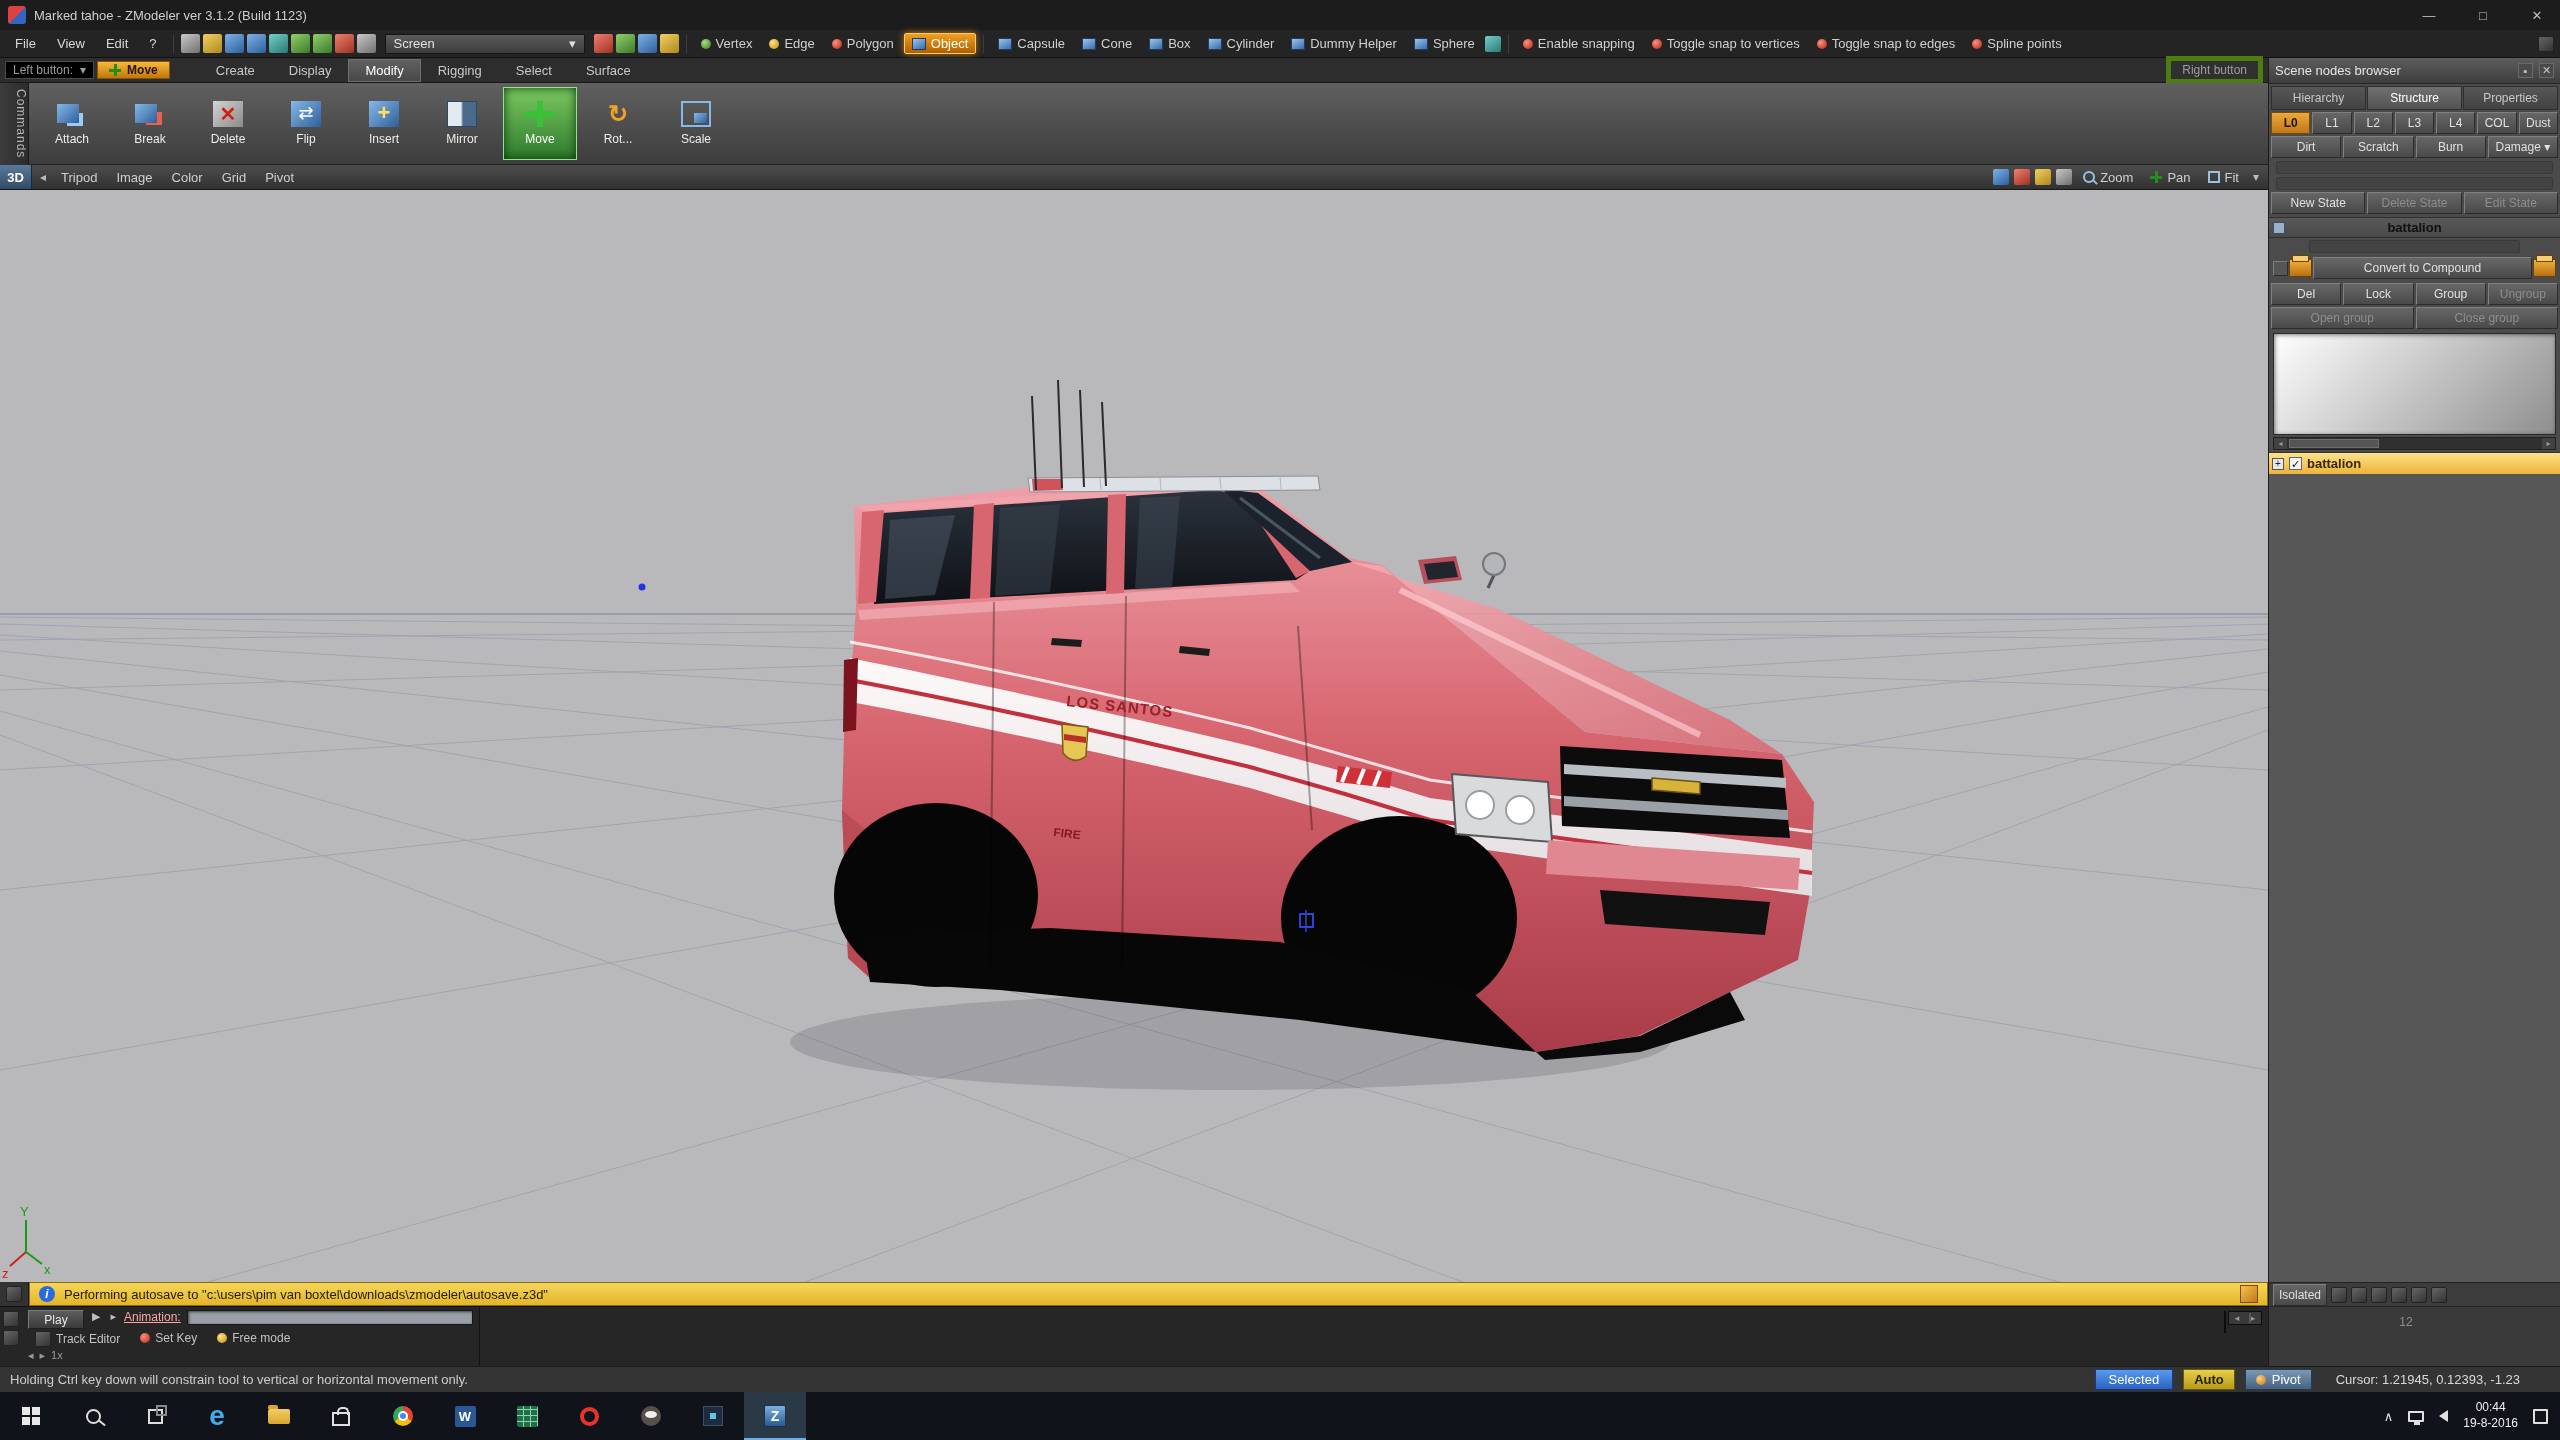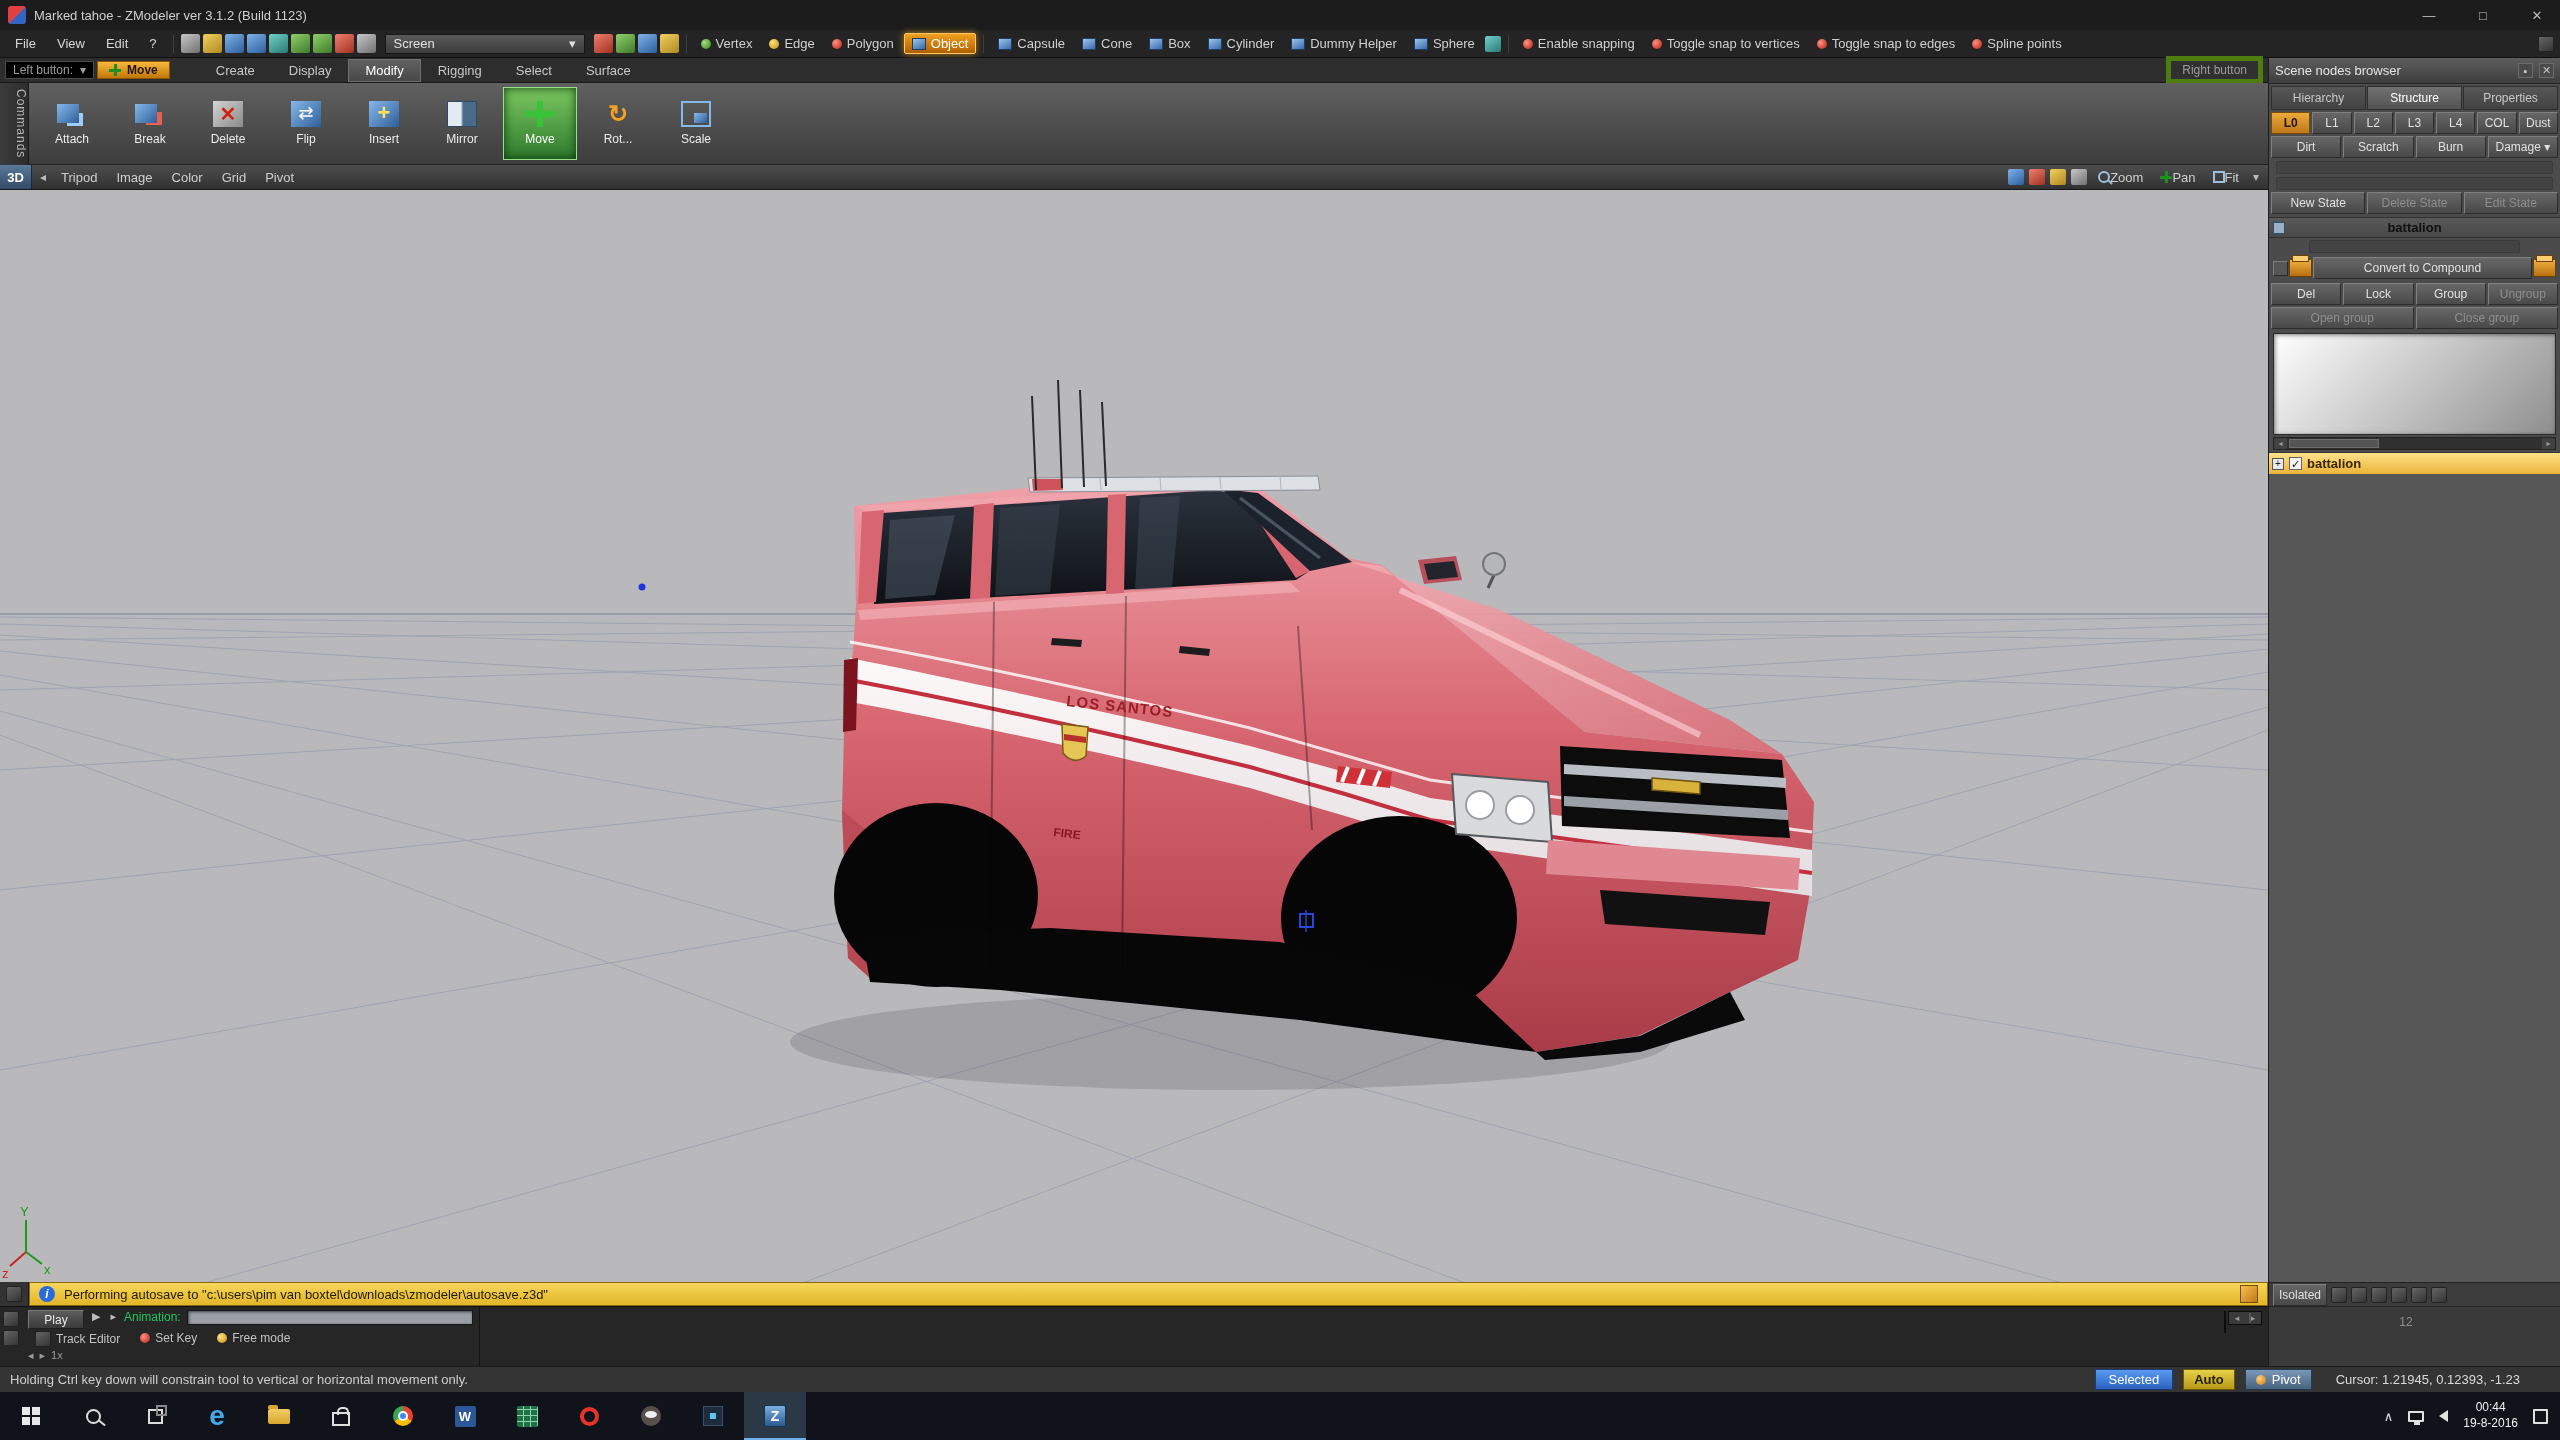--- a/index.html
+++ b/index.html
@@ -80,21 +80,21 @@
   
   .bodyrow { flex:1; display:flex; min-height:0; }
   .left-col { width:2268px; display:flex; flex-direction:column; min-height:0; }
 
   
   .vp-header { height:25px; flex:0 0 auto; background:linear-gradient(#4d4d4d,#313131); border-bottom:1px solid #181818; display:flex; align-items:center; gap:5px; padding-right:6px; }
   .vp-label { width:32px; height:100%; background:linear-gradient(#5a7a9a,#324a66); color:#fff; font-weight:bold; font-size:13px; display:flex; align-items:center; justify-content:center; border-right:1px solid #1a2a3a; }
   .vp-back { color:#bcbcbc; font-size:12px; padding:0 3px; }
   .vp-menu-item { color:#cfcfcf; font-size:13px; padding:2px 7px; }
   .vp-spacer { flex:1; }
-  .vp-ctl { display:flex; align-items:center; color:#cfcfcf; font-size:13px; padding:0 6px; }
+  .vp-ctl { display:flex; align-items:center; gap:5px; color:#cfcfcf; font-size:13px; padding:0 6px; }
   .zoom-ic { width:12px; height:12px; border:2px solid #9cc0e0; border-radius:50%; position:relative; }
   .zoom-ic::after { content:""; position:absolute; width:6px; height:2px; background:#9cc0e0; right:-5px; bottom:-2px; transform:rotate(45deg); }
   .fit-ic { width:12px; height:12px; border:2px solid #9cc0e0; }
 
   
   .viewport { flex:1; position:relative; background:#b9b9bb; overflow:hidden; min-height:0; }
   .viewport svg { position:absolute; inset:0; display:block; }
 
   
   .autosave-row { height:24px; flex:0 0 auto; display:flex; background:#2a2a2a; }
@@ -104,21 +104,21 @@
   .as-text { font-size:13px; white-space:nowrap; overflow:hidden; }
   .as-right-icon { margin-left:auto; width:18px; height:18px; background:linear-gradient(135deg,#f8c050,#c07818); border:1px solid #7a4e08; flex:0 0 auto; }
 
   
   .anim-panel { height:60px; flex:0 0 auto; background:#262626; border-top:1px solid #101010; display:flex; }
   .anim-edge { width:22px; display:flex; flex-direction:column; gap:3px; align-items:center; padding-top:4px; }
   .anim-left { width:458px; padding:3px 6px 2px; display:flex; flex-direction:column; gap:1px; border-right:1px solid #141414; }
   .al-row { display:flex; align-items:flex-start; gap:6px; }
   .play-btn { min-width:56px; height:19px; background:linear-gradient(#5d5d5d,#3a3a3a); border:1px solid #7a7a7a; border-bottom-color:#1e1e1e; border-right-color:#1e1e1e; color:#e8e8e8; font-size:12px; }
   .pbtn { color:#bdbdbd; font-size:11px; padding:0 2px; }
-  .anim-label { color:#22c55e; font-size:12px; }
+  .anim-label { color:#fca5a5; font-size:12px;text-decoration:underline; }
   .anim-input { flex:1; height:15px; background:#9aa0a6; border:1px solid #14181c; box-shadow:inset 1px 1px 3px rgba(0,0,0,.6); }
   .flat { display:flex; align-items:center; gap:5px; background:transparent; border:none; color:#c2c2c2; font-size:12px; padding:1px 7px; }
   .tiny { color:#9a9a9a; font-size:11px; }
   .timeline { flex:1; display:flex; flex-direction:row; justify-content:flex-end; gap:2px; padding:4px 6px 3px 8px; min-width:0; }
   .ruler { position:relative; height:22px; background-color:#202020; border:1px solid #0c0c0c;
            background-image:repeating-linear-gradient(90deg,#6e6e6e 0 1px,transparent 1px 180px),
                             repeating-linear-gradient(90deg,#3c3c3c 0 1px,transparent 1px 15px); }
   .tick { position:absolute; top:3px; transform:translateX(-50%); color:#8e8e8e; font-size:12px; }
   .tk1{left:181px}.tk2{left:361px}.tk3{left:541px}.tk4{left:747px}.tk5{left:901px}.tk6{left:1081px}.tk7{left:1261px}.tk8{left:1441px}.tk9{left:1621px}
   .tscroll { height:14px; display:flex; align-items:stretch; background:#161616; border:1px solid #0c0c0c; }

